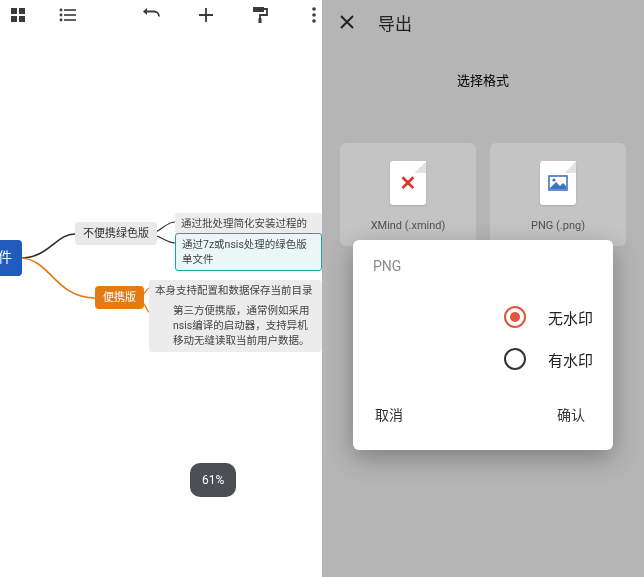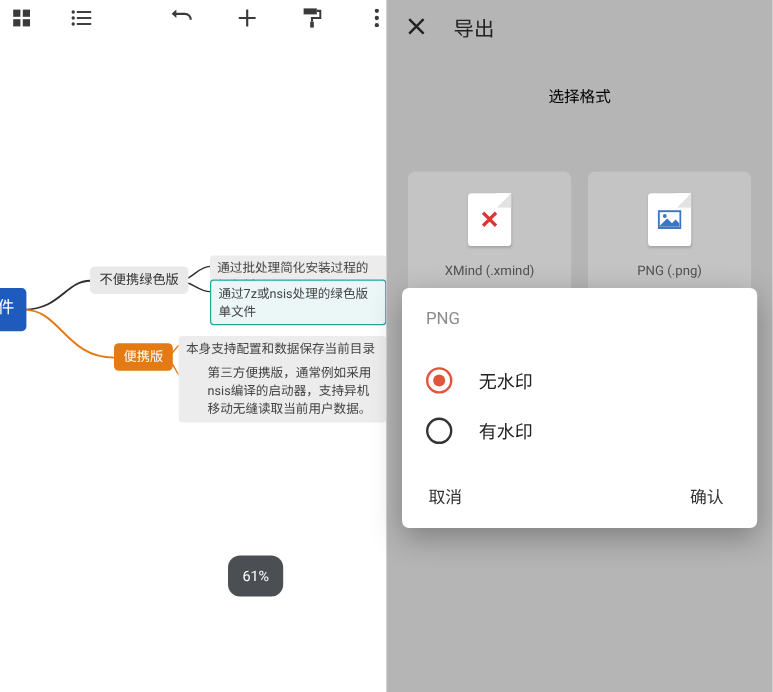--- a/index.html
+++ b/index.html
@@ -51,25 +51,25 @@
   .file-ico { width:36px; height:44px; background:#fff; border-radius:3px; position:relative; box-shadow:0 1px 2px rgba(0,0,0,.15);}
   .file-ico::before{ content:""; position:absolute; top:0; right:0; width:12px; height:12px; background:linear-gradient(135deg,#fff 50%,#e2e2e2 50%);}
   .file-ico .x { position:absolute; inset:0; display:flex; align-items:center; justify-content:center; color:#d33; font-size:20px; font-weight:600;}
   .file-ico .img { position:absolute; inset:0; display:flex; align-items:center; justify-content:center; }
   .fmt-label { font-size:11px; color:#515151; }
 
   
   .overlay { position:absolute; inset:0; }
   .dialog {
     position:absolute; left:50%; top:240px; transform:translateX(-50%);
-    width:296px; background:#fff; border-radius:6px; box-shadow:0 8px 26px rgba(0,0,0,.3);
-    padding:18px 20px 12px;
+    width:260px; background:#fff; border-radius:6px; box-shadow:0 8px 26px rgba(0,0,0,.3);
+    padding:18px 20px 22px;
   }
   .dialog-title { font-size:14px; color:#8c8c8c; margin-bottom:22px; }
-  .radio-row { display:flex; align-items:center; gap:22px; padding:10px 0; cursor:pointer;}
+  .radio-row { display:flex; align-items:center; gap:22px; padding:10px 0; cursor:pointer;justify-content:flex-end;}
   .radio-outer { width:22px; height:22px; border-radius:50%; border:2px solid #333; display:flex; align-items:center; justify-content:center;}
   .radio-outer.sel { border-color:#e1553a;}
   .radio-inner { width:10px; height:10px; border-radius:50%; background:#e1553a;}
   .radio-label { font-size:15px; color:#222; }
 
   .dialog-actions { display:flex; justify-content:space-between; gap:40px; margin-top:20px; padding-right:6px;}
   .dlg-btn { font-size:14px; color:#333; cursor:pointer; padding:4px 2px;}
 </style>
 </head>
 <body>

